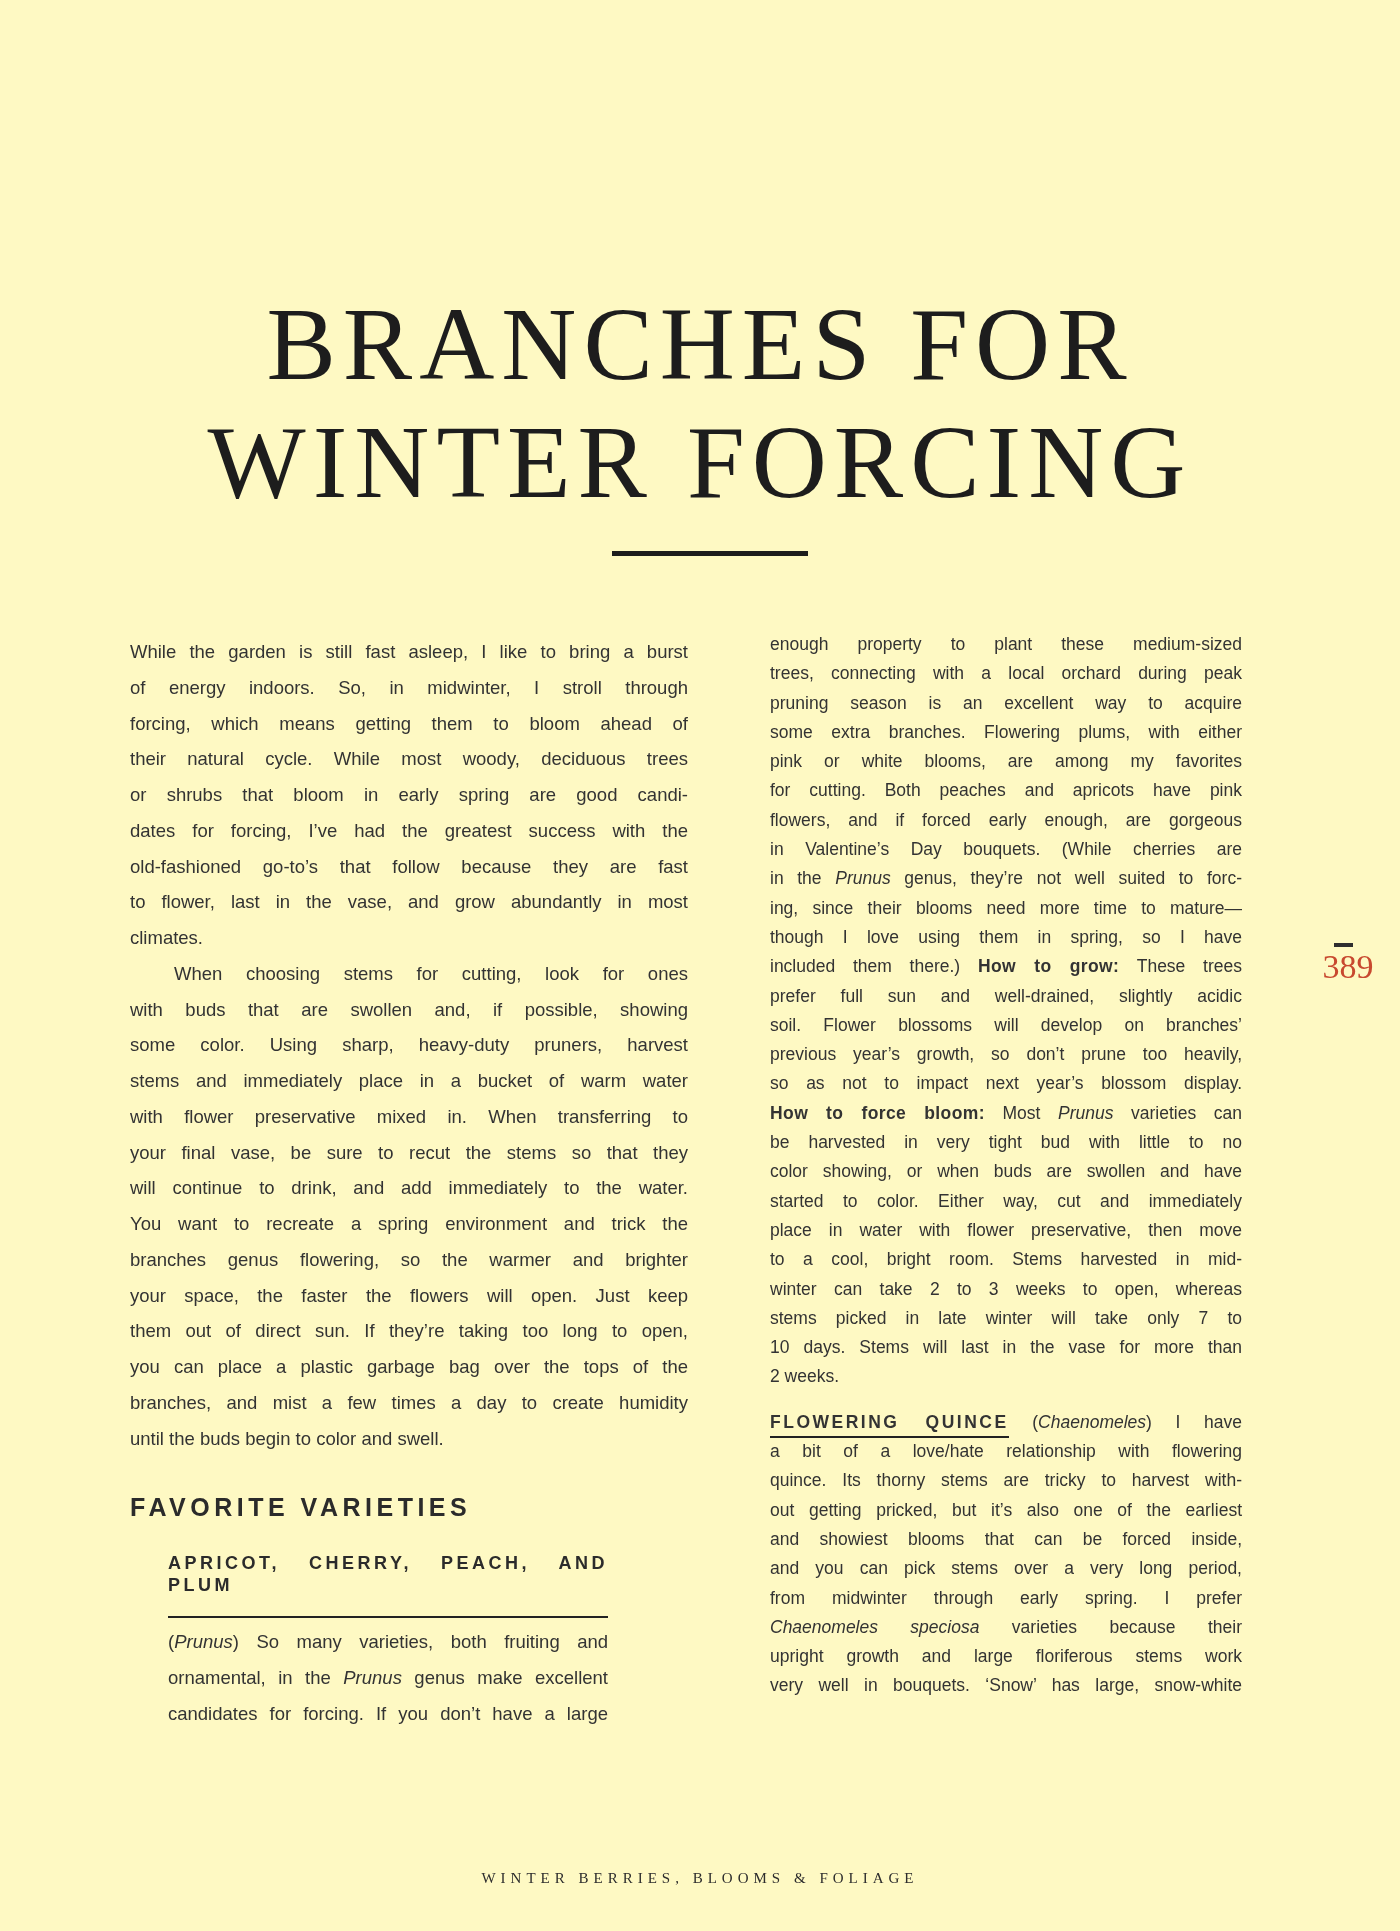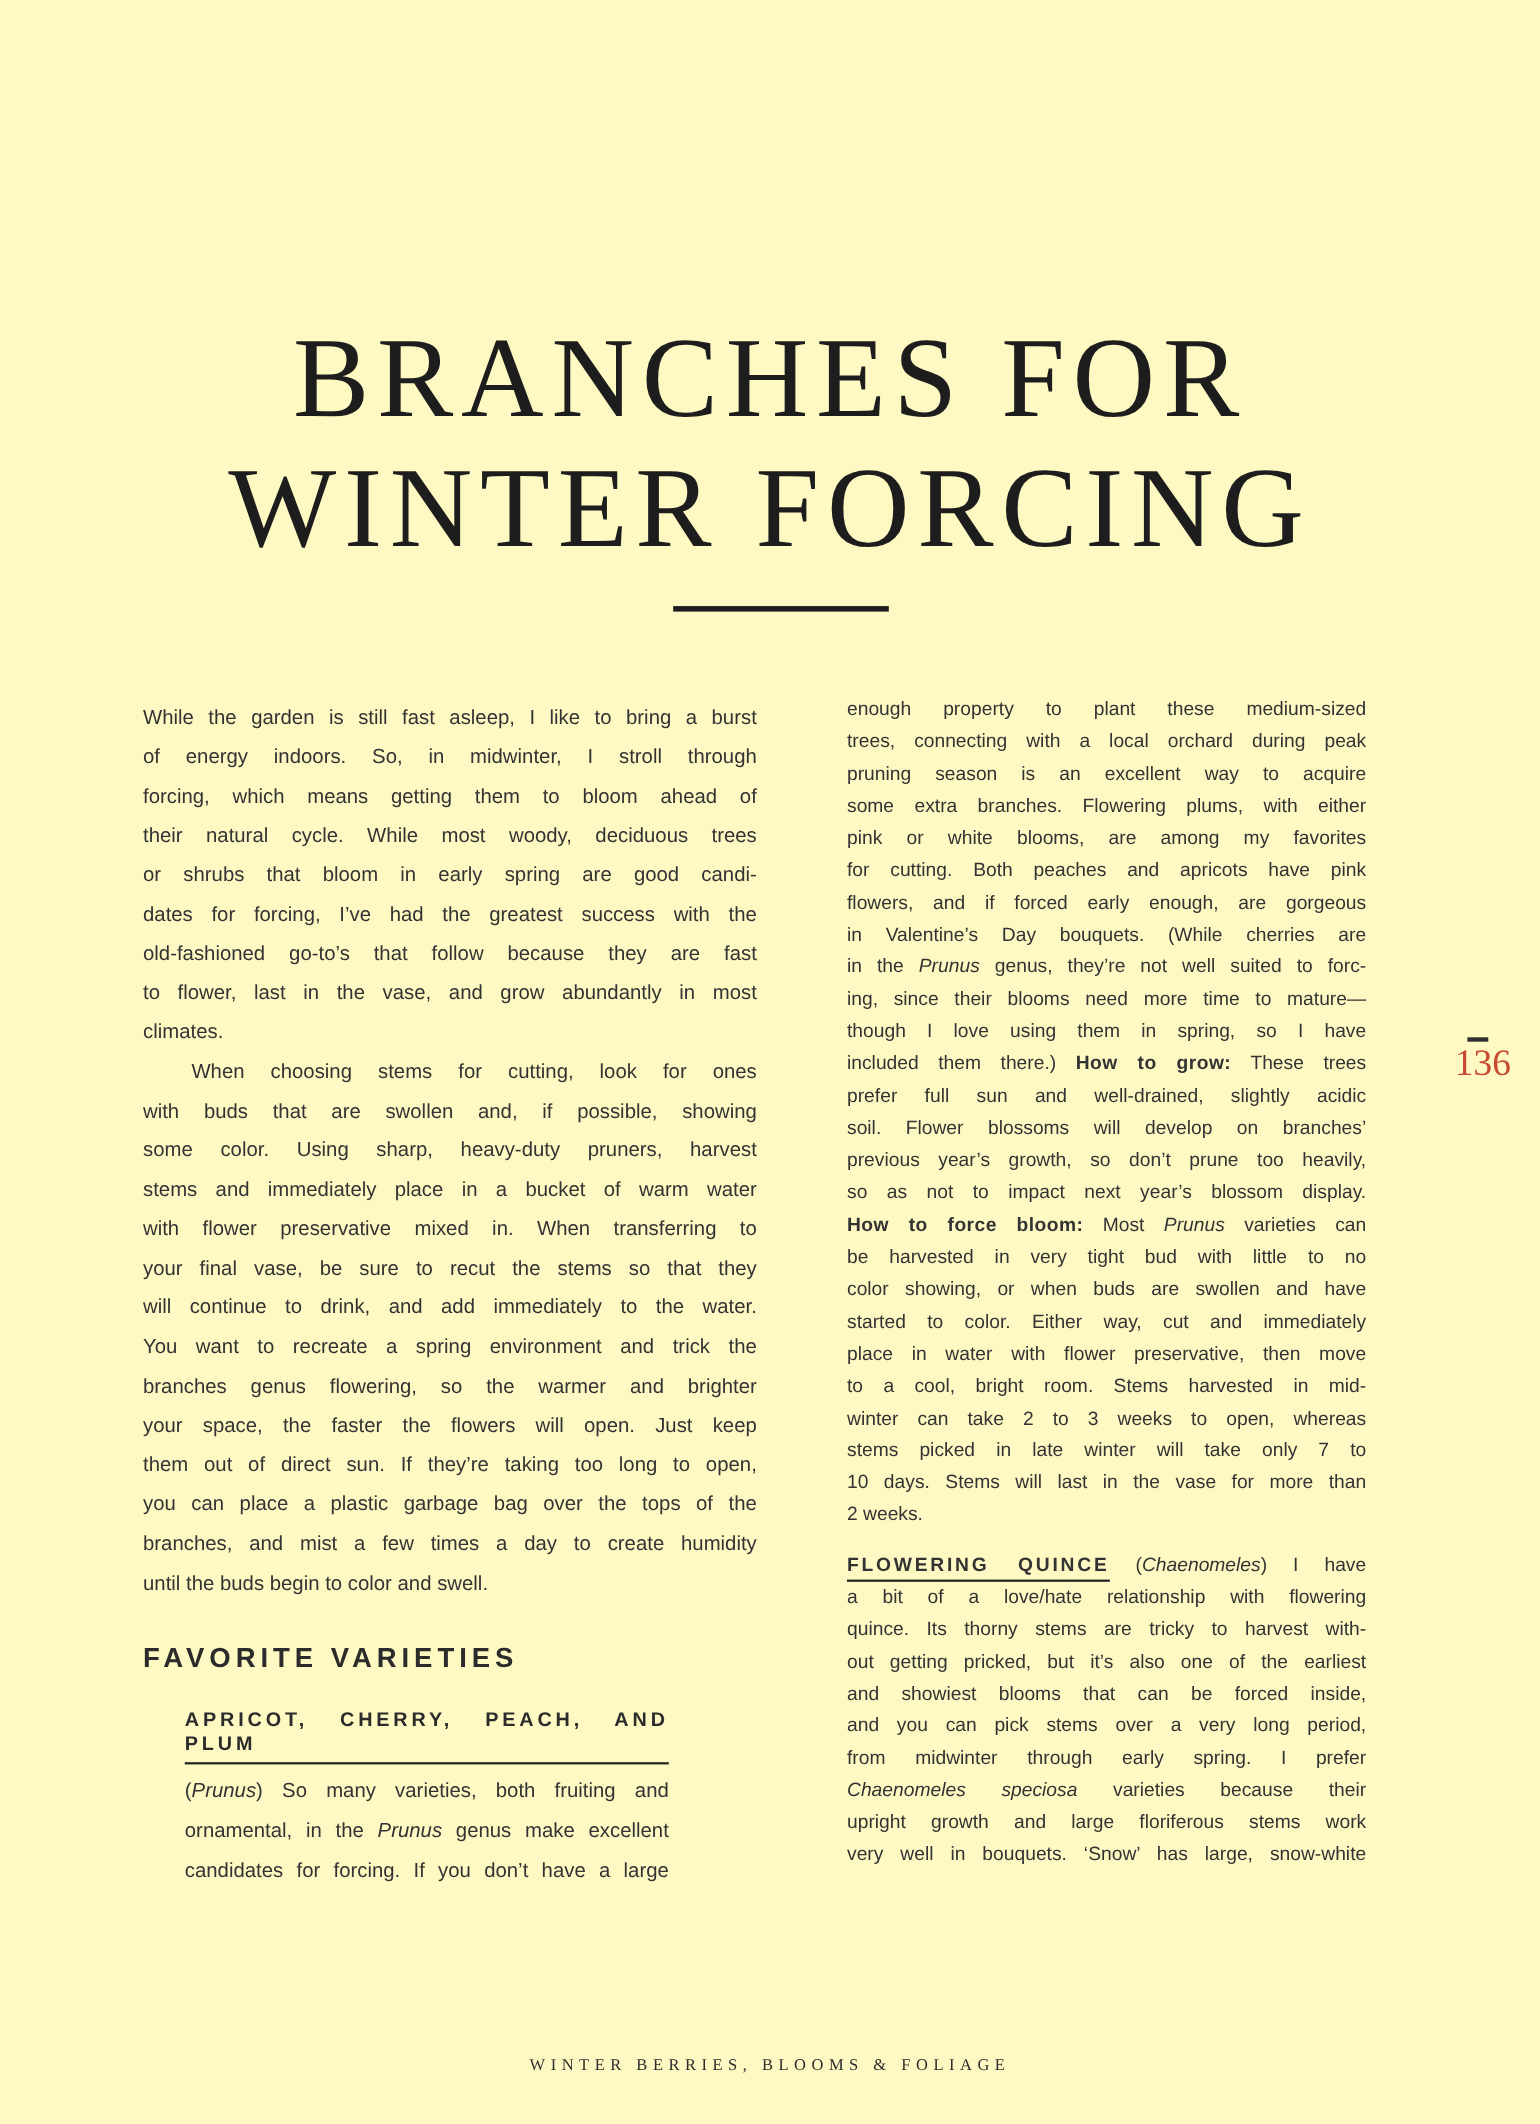--- a/index.html
+++ b/index.html
@@ -26,21 +26,21 @@
   i{font-style:italic;}
   b{font-weight:bold;letter-spacing:0.4px;}
   u{text-decoration:none;font-weight:bold;letter-spacing:2.5px;
     border-bottom:2.5px solid #222;padding-bottom:4px;}
 
   
   .section-heading{margin-top:36px;font-size:25px;font-weight:bold;letter-spacing:4.5px;
                    color:#2b2b2b;line-height:30px;}
   .variety{margin-left:38px;margin-top:30px;width:440px;}
   .variety-heading{display:block;font-size:18px;font-weight:bold;letter-spacing:3.5px;
-                   color:#2b2b2b;line-height:22px;padding-bottom:6px;
+                   color:#2b2b2b;line-height:22px;padding-bottom:20px;
                    border-bottom:2.5px solid #222;text-align:justify;text-align-last:justify;}
   .variety-body{margin-top:6px;}
   .variety-body .jline{font-size:18.5px;line-height:31px;color:#333;}
 
   
   .quince{margin-top:16px;}
   .quince .jline{font-size:17.5px;line-height:29.3px;color:#333;}
   .quince .jline:first-child{line-height:29.3px;}
 
   
@@ -141,17 +141,17 @@
         <div class="jline">and showiest blooms that can be forced inside,</div>
         <div class="jline">and you can pick stems over a very long period,</div>
         <div class="jline">from midwinter through early spring. I prefer</div>
         <div class="jline"><i>Chaenomeles speciosa</i> varieties because their</div>
         <div class="jline">upright growth and large floriferous stems work</div>
         <div class="jline">very well in bouquets. ‘Snow’ has large, snow-white</div>
       </div>
   </div>
 
   <div class="pagenum-dash"></div>
-  <div class="pagenum">136</div>
+  <div class="pagenum">389</div>
 
   <div class="footer">WINTER BERRIES, BLOOMS &amp; FOLIAGE</div>
 
 </div>
 
 </body></html>

